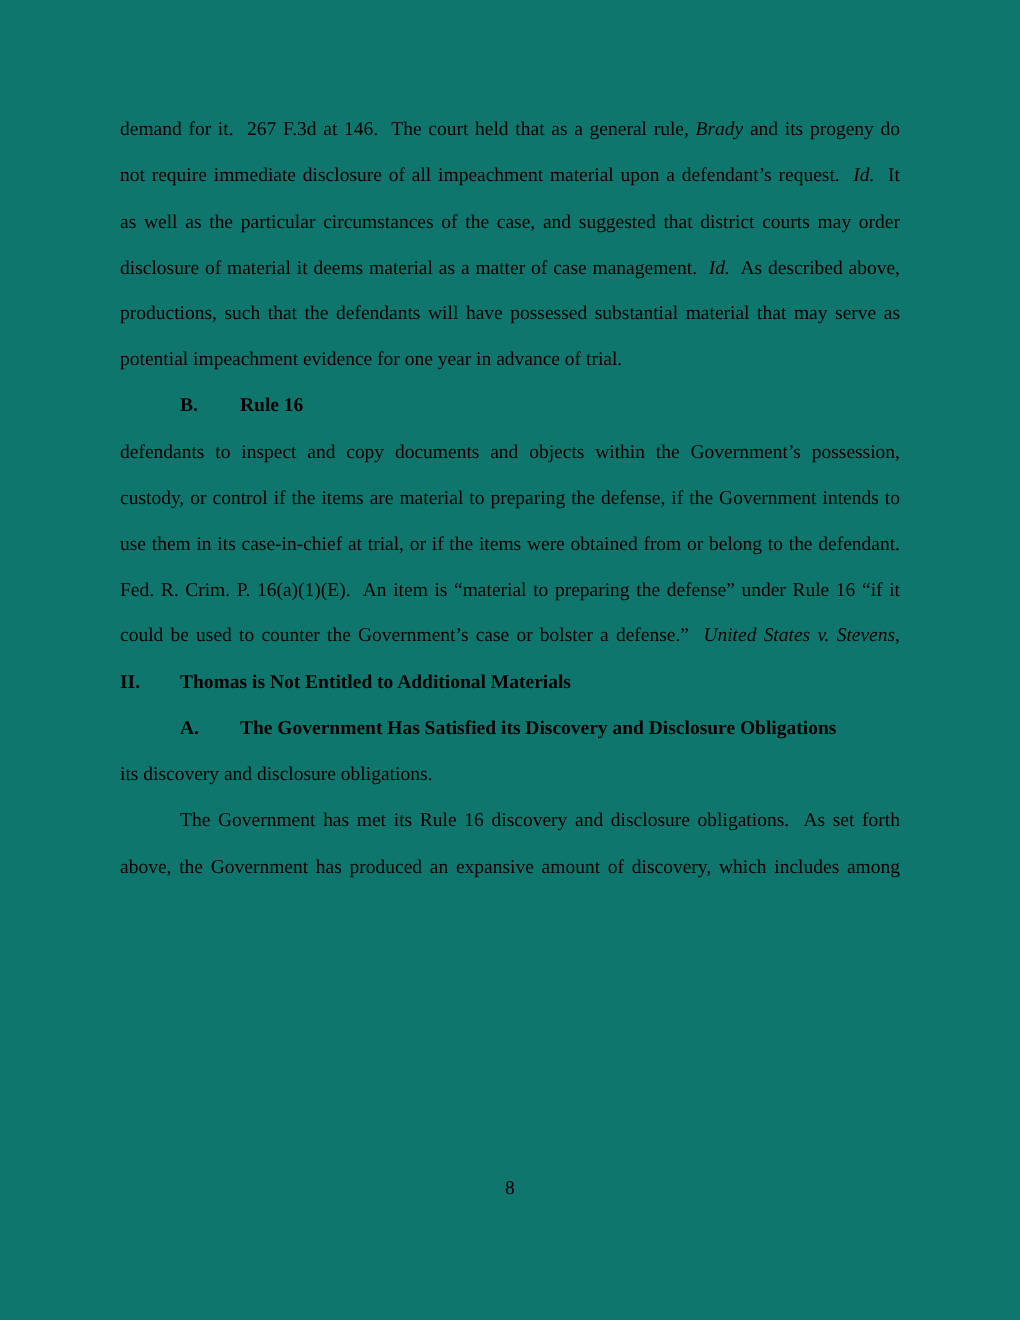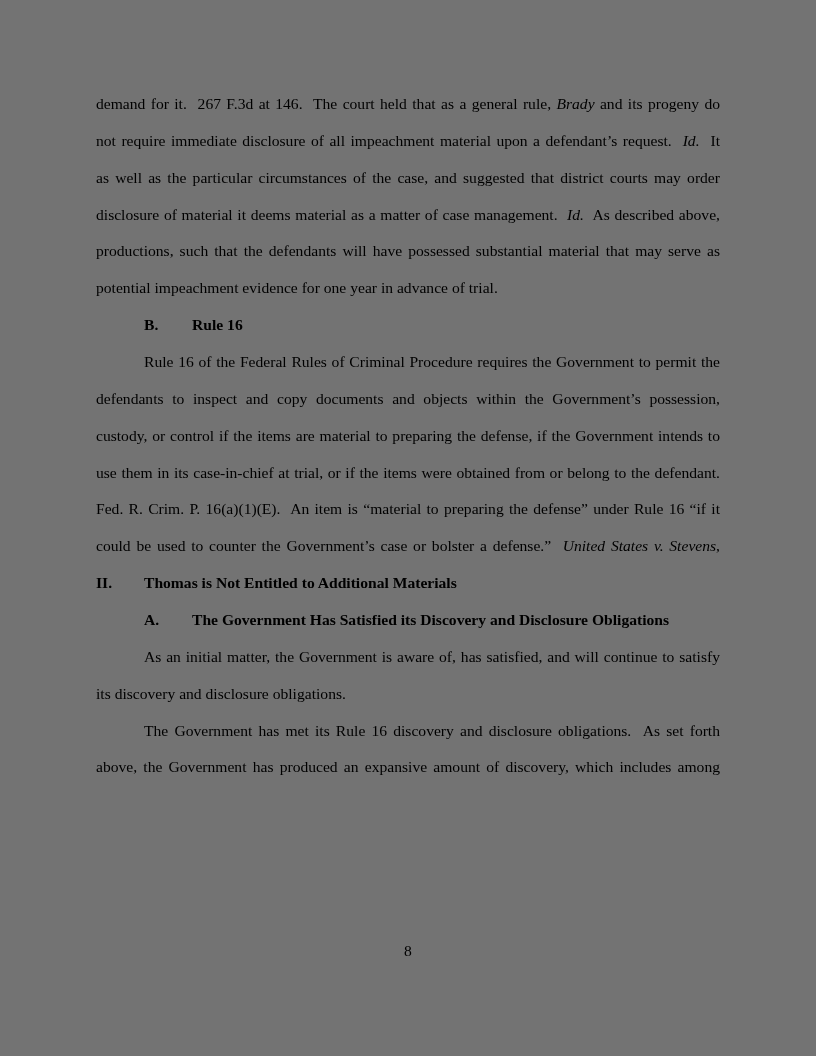--- a/index.html
+++ b/index.html
@@ -5,21 +5,21 @@
   html, body {
     margin: 0;
     padding: 0;
     background: #ffffff;
     overflow: hidden;
   }
   .page {
     position: relative;
     width: 816px;
     height: 1056px;
-    background: #737373;
+    background: #0f766e;
     color: #000000;
     font-family: "Liberation Serif", serif;
   }
   .content {
     position: absolute;
     left: 96px;
     top: 86px;
     width: 624px;
   }
   .line {
@@ -51,27 +51,25 @@
 
 <div class="page">
   <div class="content">
       <div class="line justify"><span>demand for it.  267 F.3d at 146.  The court held that as a general rule, </span><span class="i">Brady</span><span> and its progeny do</span></div>
       <div class="line justify"><span>not require immediate disclosure of all impeachment material upon a defendant’s request.  </span><span class="i">Id.</span><span>  It</span></div>
       <div class="line justify"><span>as well as the particular circumstances of the case, and suggested that district courts may order</span></div>
       <div class="line justify"><span>disclosure of material it deems material as a matter of case management.  </span><span class="i">Id.</span><span>  As described above,</span></div>
       <div class="line justify"><span>productions, such that the defendants will have possessed substantial material that may serve as</span></div>
       <div class="line"><span>potential impeachment evidence for one year in advance of trial.</span></div>
       <div class="line" style="padding-left: 48px;"><span class="b" style="display: inline-block; width: 48px;">B.</span><span class="b">Rule 16</span></div>
-      <div class="line justify" style="padding-left: 48px;"><span>Rule 16 of the Federal Rules of Criminal Procedure requires the Government to permit the</span></div>
       <div class="line justify"><span>defendants to inspect and copy documents and objects within the Government’s possession,</span></div>
       <div class="line justify"><span>custody, or control if the items are material to preparing the defense, if the Government intends to</span></div>
       <div class="line justify"><span>use them in its case-in-chief at trial, or if the items were obtained from or belong to the defendant.</span></div>
       <div class="line justify"><span>Fed. R. Crim. P. 16(a)(1)(E).  An item is “material to preparing the defense” under Rule 16 “if it</span></div>
       <div class="line justify"><span>could be used to counter the Government’s case or bolster a defense.”  </span><span class="i">United States v. Stevens</span><span>,</span></div>
       <div class="line"><span class="b" style="display: inline-block; width: 48px;">II.</span><span class="b">Thomas is Not Entitled to Additional Materials</span></div>
       <div class="line" style="padding-left: 48px;"><span class="b" style="display: inline-block; width: 48px;">A.</span><span class="b">The Government Has Satisfied its Discovery and Disclosure Obligations</span></div>
-      <div class="line justify" style="padding-left: 48px;"><span>As an initial matter, the Government is aware of, has satisfied, and will continue to satisfy</span></div>
       <div class="line"><span>its discovery and disclosure obligations.</span></div>
       <div class="line justify" style="padding-left: 48px;"><span>The Government has met its Rule 16 discovery and disclosure obligations.  As set forth</span></div>
       <div class="line justify"><span>above, the Government has produced an expansive amount of discovery, which includes among</span></div>
     </div>
   <div class="page-number">8</div>
 </div>
 
 </body></html>

